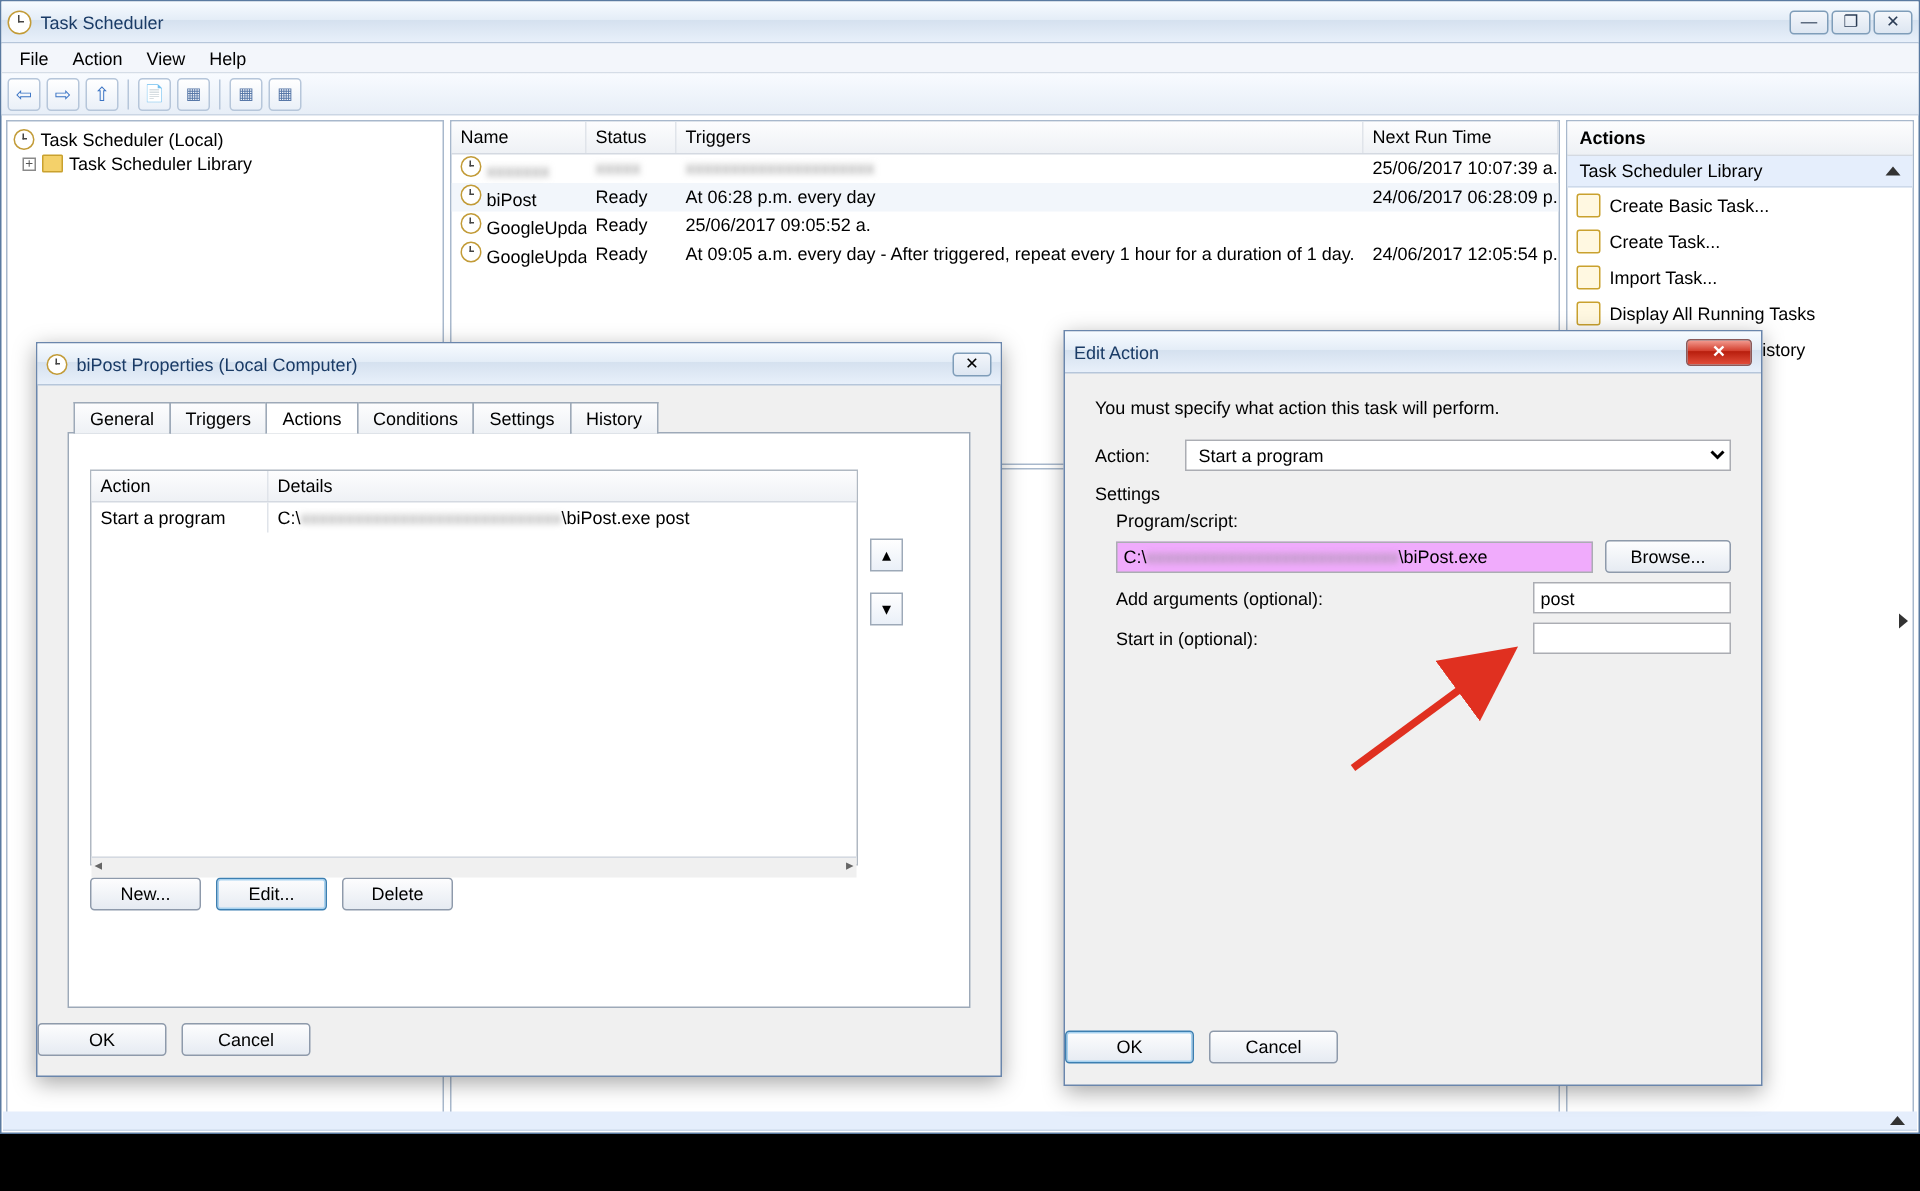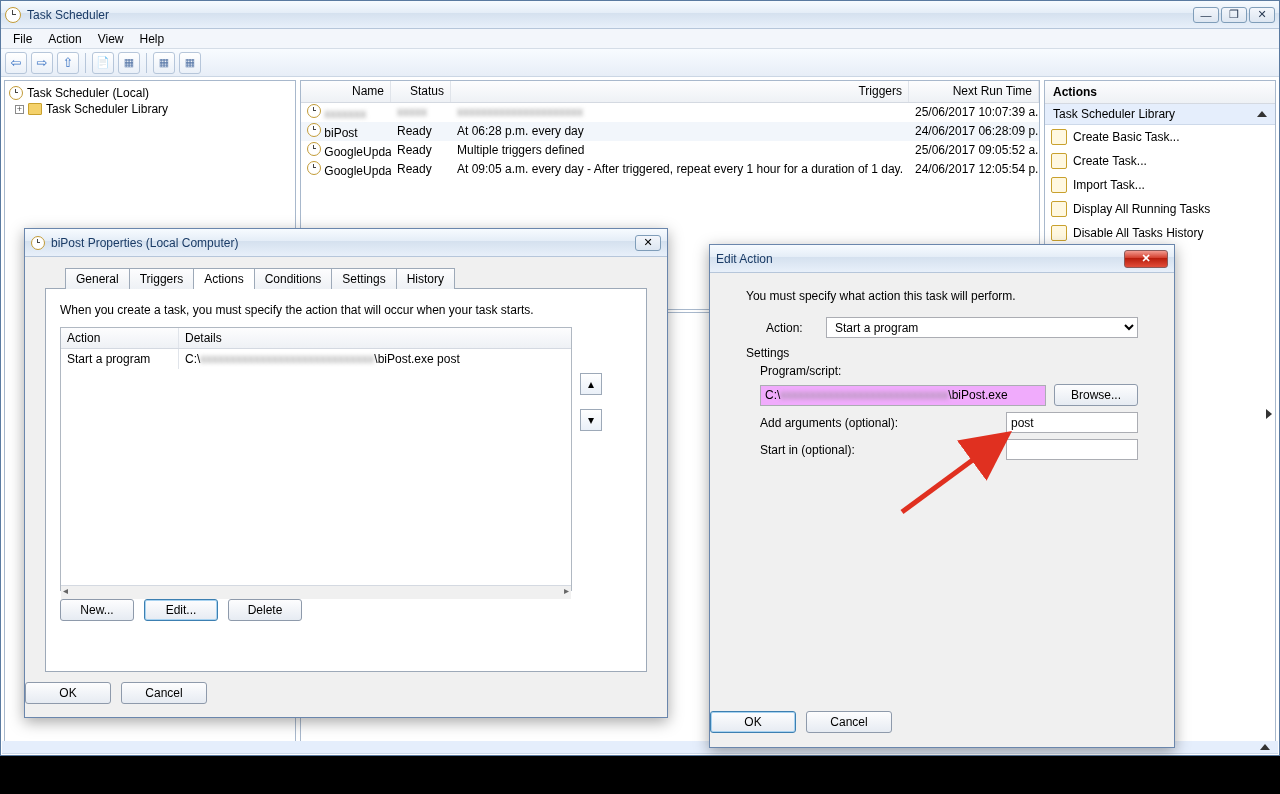--- a/index.html
+++ b/index.html
@@ -28,21 +28,21 @@
 .left-pane{ width:292px; border:1px solid #a8b8cc; background:#fff; margin:2px; padding:4px;}
 .tree-row{display:flex;align-items:center;gap:4px;padding:1px 0;}
 .tree-toggle{width:9px;height:9px;border:1px solid #8a8a8a;display:inline-flex;align-items:center;justify-content:center;font-size:9px;line-height:1;color:#555;background:#fff;}
 .clock-ic{width:14px;height:14px;border:1px solid #c29b37;border-radius:50%;background:#fff;display:inline-block;position:relative;}
 .clock-ic::after{content:"";position:absolute;left:5px;top:2px;width:1px;height:4px;background:#444;}
 .clock-ic::before{content:"";position:absolute;left:5px;top:5px;width:3px;height:1px;background:#444;}
 .folder-ic{width:14px;height:12px;background:#f4d16a;border:1px solid #c9a12e;border-radius:1px;display:inline-block;}
 
 .center-pane{ flex:1; margin:2px; display:flex; flex-direction:column; gap:2px; min-width:0;}
 .task-list{ border:1px solid #a8b8cc; background:#fff; height:230px; overflow:hidden;}
-.list-header{ display:flex; background:linear-gradient(#fdfdfe,#eef1f5); border-bottom:1px solid #d4d9e1; height:22px;text-align:right;}
+.list-header{ display:flex; background:linear-gradient(#fdfdfe,#eef1f5); border-bottom:1px solid #d4d9e1; height:22px;}
 .list-header div{ padding:3px 6px; border-right:1px solid #e0e4ea; white-space:nowrap; overflow:hidden;}
 .col-name{width:90px;} .col-status{width:60px;} .col-trig{flex:1;} .col-next{width:130px;}
 .list-row{ display:flex; height:19px; align-items:center; border-bottom:1px solid transparent;}
 .list-row.sel{ background:#f2f6fb; }
 .list-row div{ padding:2px 6px; white-space:nowrap; overflow:hidden;}
 .blurred{ filter:blur(2px); color:#888;}
 .task-detail{ border:1px solid #a8b8cc; flex:1; background:#fff;}
 
 .actions-pane{ width:232px; margin:2px; border:1px solid #a8b8cc; background:#fff;}
 .actions-title{ background:linear-gradient(#fdfdfe,#eef1f5); border-bottom:1px solid #d4d9e1; padding:4px 8px; font-weight:bold;}
@@ -54,43 +54,43 @@
 
 
 .dialog{ position:absolute; background:#f0f0f0; border:1px solid #6a86ac; box-shadow:0 4px 14px rgba(0,0,0,.35); }
 .dlg-title{ height:28px; background:linear-gradient(#f7fbff,#e4edf7 45%,#d5e1ef 46%,#e8f0fa); border-bottom:1px solid #b6c6da; display:flex; align-items:center; padding:0 6px;}
 .dlg-title .t-text{color:#1a3b66;}
 .close-x{ margin-left:auto; width:44px; height:18px; border:1px solid #8a5a5a; border-radius:3px; background:linear-gradient(#f29a8f,#d23b2a 45%,#b81e0d 46%,#e24d3a); color:#fff; display:flex;align-items:center;justify-content:center; font-weight:bold; font-size:11px;}
 .close-plain{margin-left:auto; width:26px; height:16px; border:1px solid #7f9db9; border-radius:3px; background:linear-gradient(#f3f6fb,#dde6f1); display:flex;align-items:center;justify-content:center; font-size:11px;}
 
 
 .props{ left:24px; top:228px; width:644px; height:490px; }
-.tabstrip{ display:flex; padding:10px 28px 0 24px;margin-left:16px;}
+.tabstrip{ display:flex; padding:10px 28px 0 24px;}
 .tab{ padding:3px 10px; border:1px solid #9da9b8; background:linear-gradient(#fdfdfe,#eef1f5); border-bottom:none; margin-right:-1px; position:relative; top:1px;}
 .tab.active{ background:#fff; z-index:2;}
 .tab-body{ margin:0 20px 10px 20px; border:1px solid #9da9b8; background:#fff; height:384px; padding:14px;}
 .act-table{ border:1px solid #b0b8c2; margin-top:10px; height:264px; width:512px; display:inline-block; vertical-align:top;}
 .act-th{ display:flex; background:linear-gradient(#fdfdfe,#eef1f5); border-bottom:1px solid #d4d9e1;}
 .act-th div,.act-tr div{ padding:3px 6px;}
 .act-col1{width:118px;border-right:1px solid #e0e4ea;} .act-col2{flex:1;}
 .act-tr{display:flex;}
 .scroll-fake{height:14px;background:#f0f0f0;border-top:1px solid #d4d9e1;position:relative;}
 .scroll-fake::before{content:"◂";position:absolute;left:2px;top:-1px;font-size:10px;color:#666;}
 .scroll-fake::after{content:"▸";position:absolute;right:2px;top:-1px;font-size:10px;color:#666;}
 .updown{ display:inline-flex; flex-direction:column; gap:14px; margin-left:8px; margin-top:56px; vertical-align:top;}
 .sq-btn{width:22px;height:22px;border:1px solid #9da9b8;background:linear-gradient(#fff,#eaf0f8);display:flex;align-items:center;justify-content:center;}
 .btn{ min-width:74px; height:22px; border:1px solid #8e9aab; background:linear-gradient(#fdfdfe,#e6ebf2); border-radius:3px; padding:0 12px; display:inline-flex;align-items:center;justify-content:center;}
 .btn.primary{border:1px solid #3c7fb1; box-shadow:inset 0 0 0 1px #a7d2f0;}
 .dlg-footer{ display:flex; justify-content:flex-start; gap:10px; padding:0 20px 14px 0;}
 
 
-.editact{ left:709px; top:244px; width:466px; height:504px;}
-.ea-body{ padding:16px 36px;}
+.editact{ left:709px; top:220px; width:466px; height:504px;}
+.ea-body{ padding:16px 20px;}
 .row{ display:flex; align-items:center; margin:8px 0;}
-.row label{ width:60px;margin-left:20px;}
+.row label{ width:60px;}
 select,input[type=text]{ border:1px solid #abadb3; background:#fff; height:21px; padding:0 4px; font-size:12px;}
 .full{ flex:1;}
 .group-title{ margin:6px 0 4px 0;}
 .indent{ padding-left:14px;}
 .field-row{display:flex;align-items:center;justify-content:space-between;margin:6px 0;}
 .small-in{width:132px;}
 .hl{background:#ffff66;}
 
 
 .arrow-annot{position:absolute; pointer-events:none;}
@@ -156,21 +156,20 @@
         </div>
         <div class="list-row sel">
           <div class="col-name"><span class="clock-ic"></span> <span>biPost</span></div>
           <div class="col-status">Ready</div>
           <div class="col-trig">At 06:28 p.m. every day</div>
           <div class="col-next">24/06/2017 06:28:09 p.</div>
         </div>
         <div class="list-row">
           <div class="col-name"><span class="clock-ic"></span> <span>GoogleUpda...</span></div>
           <div class="col-status">Ready</div>
-          <div class="col-trig">Multiple triggers defined</div>
           <div class="col-next">25/06/2017 09:05:52 a.</div>
         </div>
         <div class="list-row">
           <div class="col-name"><span class="clock-ic"></span> <span>GoogleUpda...</span></div>
           <div class="col-status">Ready</div>
           <div class="col-trig">At 09:05 a.m. every day - After triggered, repeat every 1 hour for a duration of 1 day.</div>
           <div class="col-next">24/06/2017 12:05:54 p.</div>
         </div>
       </div>
       <div class="task-detail">
@@ -206,21 +205,20 @@
   </div>
   <div class="tabstrip">
     <div class="tab">General</div>
     <div class="tab">Triggers</div>
     <div class="tab active">Actions</div>
     <div class="tab">Conditions</div>
     <div class="tab">Settings</div>
     <div class="tab">History</div>
   </div>
   <div class="tab-body">
-    <div>When you create a task, you must specify the action that will occur when your task starts.</div>
     <div style="display:flex;">
       <div class="act-table">
         <div class="act-th">
           <div class="act-col1">Action</div>
           <div class="act-col2">Details</div>
         </div>
         <div class="act-tr">
           <div class="act-col1">Start a program</div>
           <div class="act-col2">
             <span>C:\</span><span class="blurred">xxxxxxxxxxxxxxxxxxxxxxxxxxxxx</span><span>\biPost.exe post</span>

